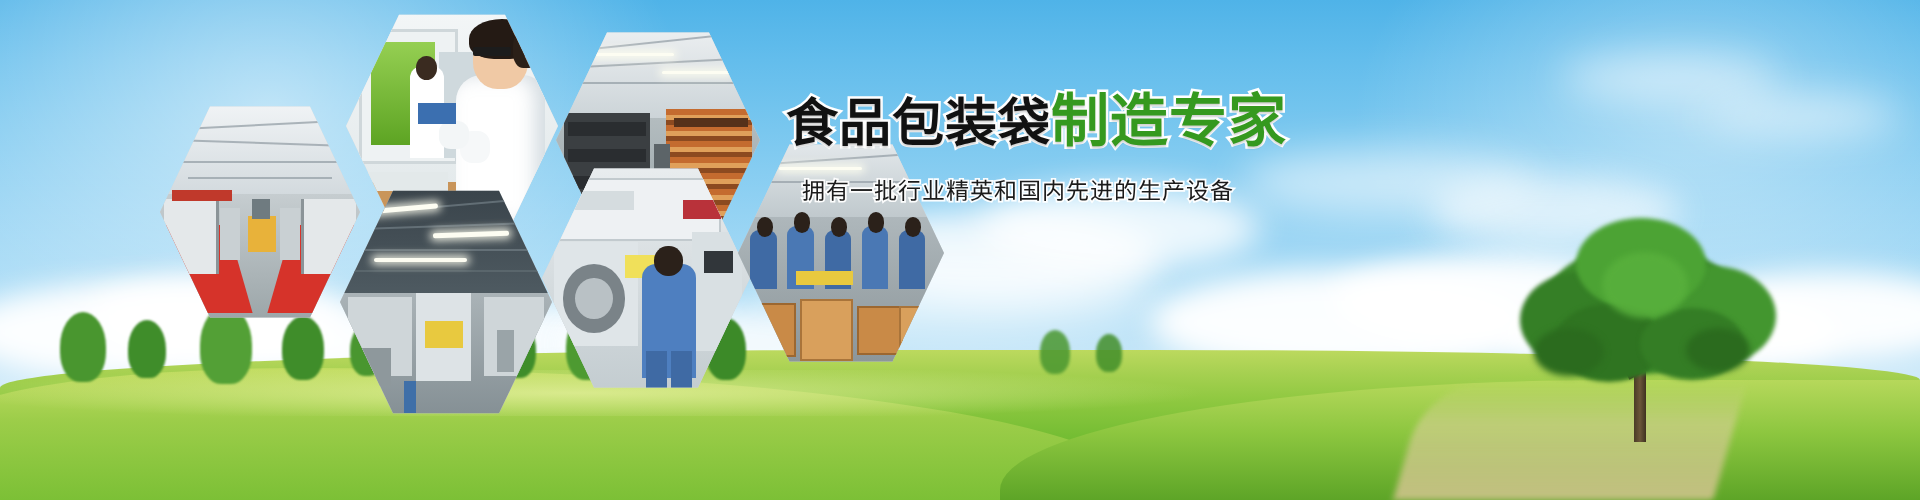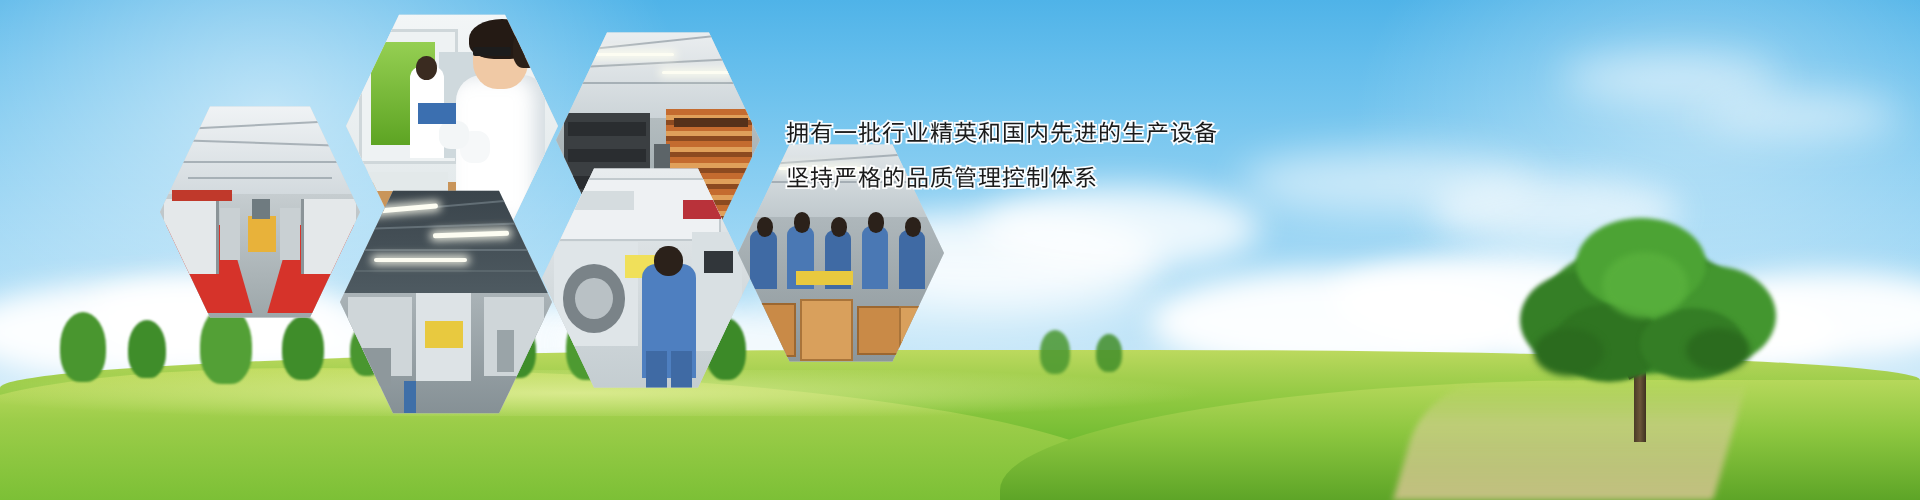--- a/index.html
+++ b/index.html
@@ -109,21 +109,21 @@
     paint-order:stroke fill;
     text-shadow:0 2px 2px rgba(0,0,0,.18);
   }
   .h-green{
     color:#35991f;
     -webkit-text-stroke:5px #ffffff;
     paint-order:stroke fill;
     font-size:58px;
     text-shadow:0 2px 2px rgba(0,0,0,.18);
   }
-  .sublist{margin:30px 0 0 0;padding:0;list-style:none;}
+  .sublist{margin:30px 0 0 16px;padding:0;list-style:none;}
   .subline{
     font-size:23px;color:#1b1b1b;line-height:1;margin:0 0 22px 0;
     letter-spacing:1px;white-space:nowrap;
     -webkit-text-stroke:3.5px rgba(255,255,255,.95);
     paint-order:stroke fill;
   }
 </style>
 </head>
 <body>
 
@@ -325,20 +325,22 @@
         <div style="position:absolute;left:30%;bottom:2%;width:24%;height:26%;background:#d9a05c;border:2px solid #a9743a;"></div>
         <div style="position:absolute;left:58%;bottom:5%;width:20%;height:20%;background:#c98a47;border:2px solid #9c6730;"></div>
         <div style="position:absolute;right:2%;bottom:3%;width:18%;height:22%;background:#d9a05c;border:2px solid #a9743a;"></div>
         <div style="position:absolute;left:28%;top:58%;width:28%;height:6%;background:#e8c93f;"></div>
       </div>
     </div>
   </div>
 
   <div class="textblock">
 
+    <h1 class="headline">
+      <span class="h-black">食品包装袋</span><span class="h-green">制造专家</span>
+    </h1>
 
     <ul class="sublist">
       <li class="subline">拥有一批行业精英和国内先进的生产设备</li>
-      <li class="subline">坚持严格的品质管理控制体系</li>
     </ul>
   </div>
 
 </div>
 
 </body></html>

